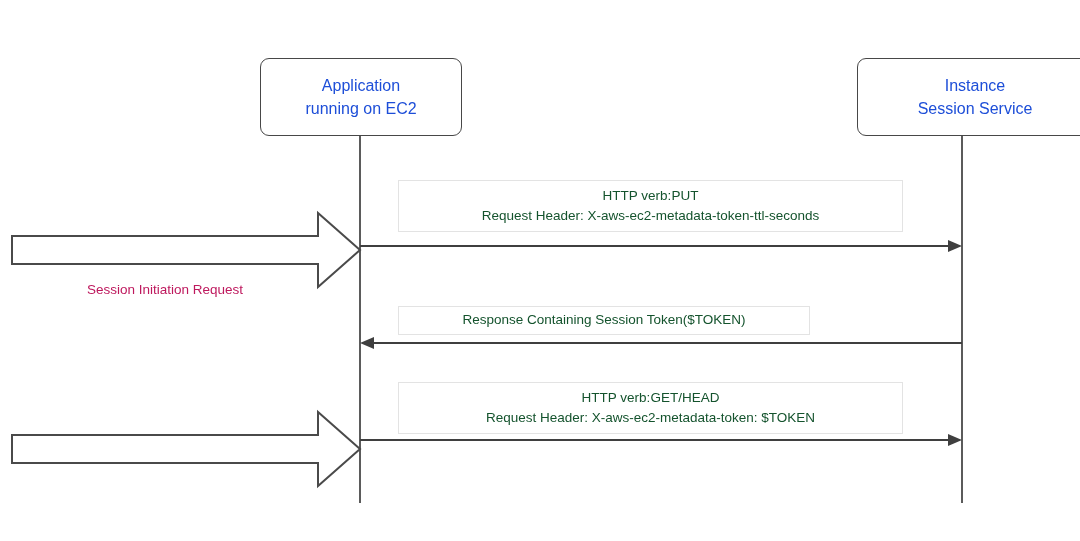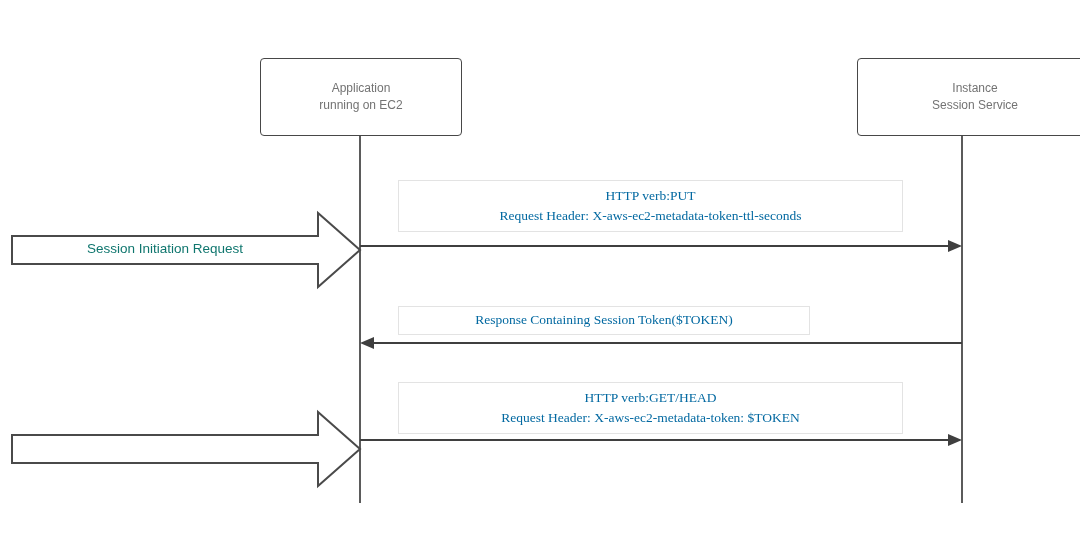--- a/index.html
+++ b/index.html
@@ -22,29 +22,29 @@
     top: 0;
     width: 1080px;
     height: 541px;
   }
 
   
   .entity-box {
     position: absolute;
     box-sizing: border-box;
     border: 1.6px solid #474747;
-    border-radius: 4px;
+    border-radius: 9px;
     background: #ffffff;
     display: flex;
     align-items: center;
     justify-content: center;
     text-align: center;
     line-height: 1.45;
-    font-size: 12px;
-    color: #737373;
+    font-size: 16px;
+    color: #1d4ed8;
     z-index: 4;
   }
   #entity-app   { left: 260px; top: 58px;  width: 202px; height: 78px; }
   #entity-imds  { left: 857px; top: 58px;  width: 236px; height: 78px; }
 
   .entity-title-line { display: block; white-space: nowrap; }
 
   
   .lifeline {
     position: absolute;
@@ -61,23 +61,22 @@
     box-sizing: border-box;
     border: 1.5px solid #e3e3e3;
     background: #ffffff;
     display: flex;
     flex-direction: column;
     align-items: center;
     justify-content: center;
     text-align: center;
     line-height: 1.5;
     font-size: 13.5px;
-    color: #0369a1;
+    color: #14532d;
     z-index: 5;
-    font-family: Liberation Serif, serif;
   }
   #note-put      { left: 398px; top: 180px; width: 505px; height: 52px; }
   #note-response { left: 398px; top: 306px; width: 412px; height: 29px; }
   #note-get      { left: 398px; top: 382px; width: 505px; height: 52px; }
   .note-line { display: block; white-space: nowrap; }
 
   
   .msg-arrow {
     position: absolute;
     height: 2px;
@@ -114,22 +113,23 @@
   #block-arrow-subsequent { left: 10px; top: 409px; width: 352px; height: 80px; }
 
   .block-arrow svg { display: block; width: 100%; height: 100%; }
 
   .block-arrow-label {
     position: absolute;
     left: 0;
     width: 310px;
     text-align: center;
     font-size: 13.5px;
-    color: #0f766e;
+    color: #be185d;
     white-space: nowrap;
+    margin-top: 41px;
   }
   #block-arrow-session .block-arrow-label    { top: 31px; }
   #block-arrow-subsequent .block-arrow-label { top: 31px; }
 </style>
 </head>
 <body>
 
 <div id="diagram-canvas">
 
   <div class="entity-box" id="entity-app">

